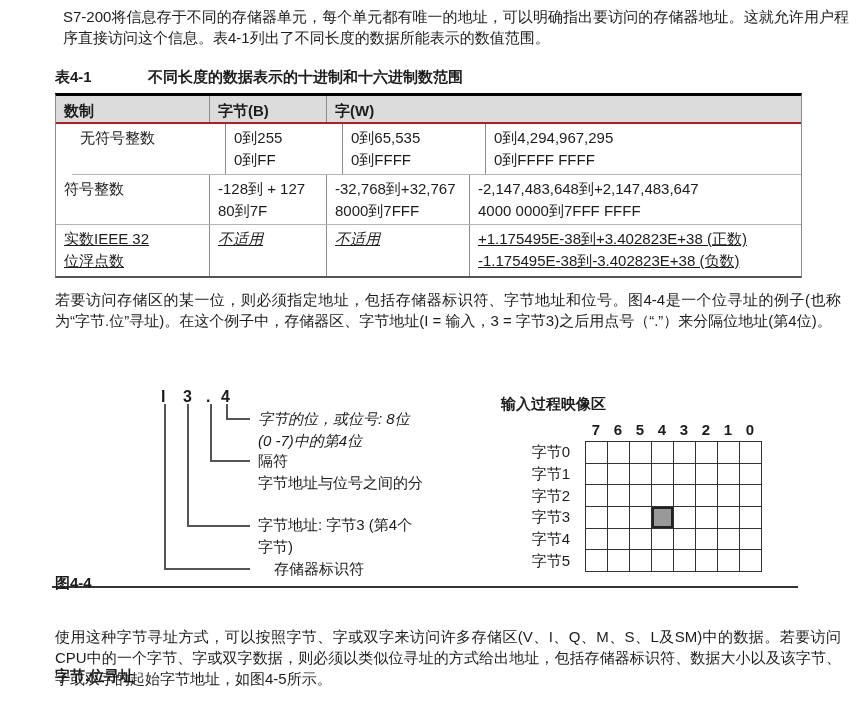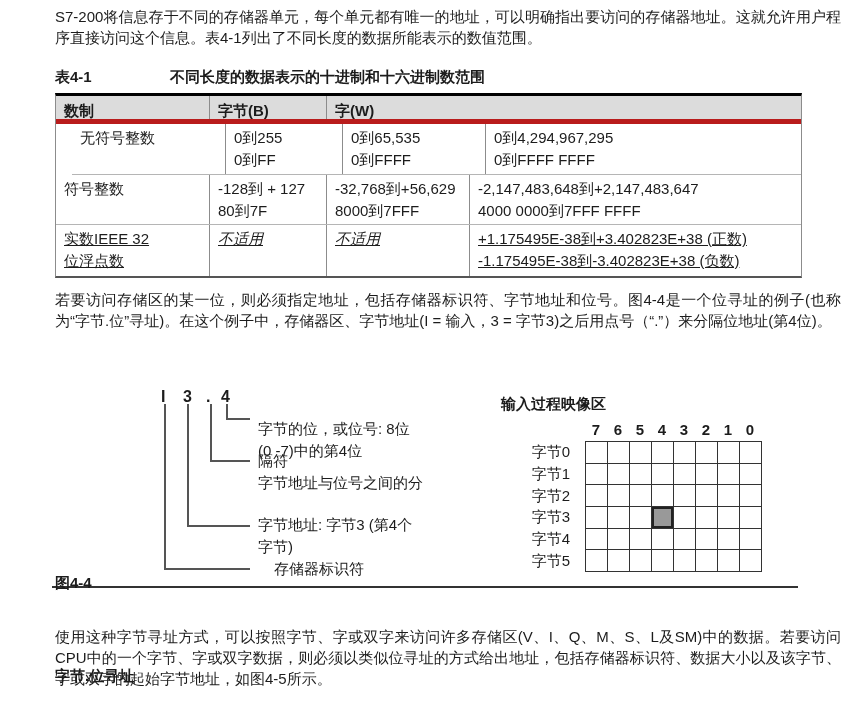--- a/index.html
+++ b/index.html
@@ -7,37 +7,37 @@
     position:relative;
     width:859px;height:724px;
     background:#ffffff;
     font-family:"Liberation Sans","DejaVu Sans",sans-serif;
     color:#1c1c1c;
     font-size:15px;
     line-height:21px;
     overflow:hidden;
   }
   .para{position:absolute;left:55px;width:786px;text-align:justify;margin:0;}
-  #para1{top:6px;}
+  #para1{top:6px;margin-left:8px;}
   #para2{top:289px;}
   #para3{top:626px;}
 
   
   .caption-row{position:absolute;left:55px;display:flex;}
-  #table-caption{top:66px;gap:22px;}
+  #table-caption{top:66px;}
   #figure-caption{top:572px;flex-direction:column;}
   .caption-label{width:93px;flex:0 0 93px;font-weight:600;}
   .caption-title{font-weight:600;}
 
   
   .tbl{position:absolute;left:55px;top:93px;width:745px;
        border-top:3px solid #000;border-bottom:2px solid #555;
        border-left:1px solid #8c8c8c;border-right:1px solid #8c8c8c;}
   .trow{display:flex;box-sizing:border-box;}
-  .thead{background:#dcdcdc;border-bottom:5px solid #b91c1c;height:28px;font-weight:bold;}
+  .thead{background:#dcdcdc;border-bottom:2px solid #b91c1c;height:28px;font-weight:bold;}
   .tbody-row{border-bottom:1px solid #b5b5b5;}
   .tbody-row:last-child{border-bottom:none;text-decoration:underline;}
   .tcell{box-sizing:border-box;padding:3px 8px 0 8px;}
   .tcell + .tcell{border-left:1px solid #8c8c8c;}
   .c0{width:153px;flex:0 0 153px;}
   .c1{width:117px;flex:0 0 117px;}
   .c2{width:143px;flex:0 0 143px;}
   .c3{flex:1 1 auto;}
   .r0{height:51px;margin-left:16px;}
   .r1{height:50px;}
@@ -57,21 +57,21 @@
   .hline{position:absolute;height:2px;background:#555;}
   #line-i-v{left:164px;top:404px;height:166px;}
   #line-i-h{left:164px;top:568px;width:86px;}
   #line-3-v{left:187px;top:404px;height:123px;}
   #line-3-h{left:187px;top:525px;width:63px;}
   #line-dot-v{left:210px;top:404px;height:58px;}
   #line-dot-h{left:210px;top:460px;width:40px;}
   #line-4-v{left:226px;top:404px;height:16px;}
   #line-4-h{left:226px;top:418px;width:24px;}
   .callout{position:absolute;left:258px;width:300px;line-height:22px;}
-  #callout-0{top:418px;}
+  #callout-0{top:408px;font-style:italic;}
   #callout-1{top:450px;}
   #callout-2{top:514px;}
   #callout-3{top:558px;margin-left:16px;}
 
   
   #grid-title{position:absolute;left:501px;top:393px;font-weight:600;}
   #bit-header-row{position:absolute;left:585px;top:419px;width:176px;
       display:grid;grid-template-columns:repeat(8,22px);font-weight:600;}
   #bit-header-row .bit-label{text-align:center;}
   #byte-label-column{position:absolute;left:490px;top:441px;width:80px;}
@@ -124,21 +124,21 @@
 
     <div class="trow tbody-row r1">
       <div class="tcell c0">
         <div class="cell-line">符号整数</div>
       </div>
       <div class="tcell c1">
         <div class="cell-line">-128到 + 127</div>
         <div class="cell-line">80到7F</div>
       </div>
       <div class="tcell c2">
-        <div class="cell-line">-32,768到+56,629</div>
+        <div class="cell-line">-32,768到+32,767</div>
         <div class="cell-line">8000到7FFF</div>
       </div>
       <div class="tcell c3">
         <div class="cell-line">-2,147,483,648到+2,147,483,647</div>
         <div class="cell-line">4000 0000到7FFF FFFF</div>
       </div>
     </div>
 
     <div class="trow tbody-row r2">
       <div class="tcell c0">

